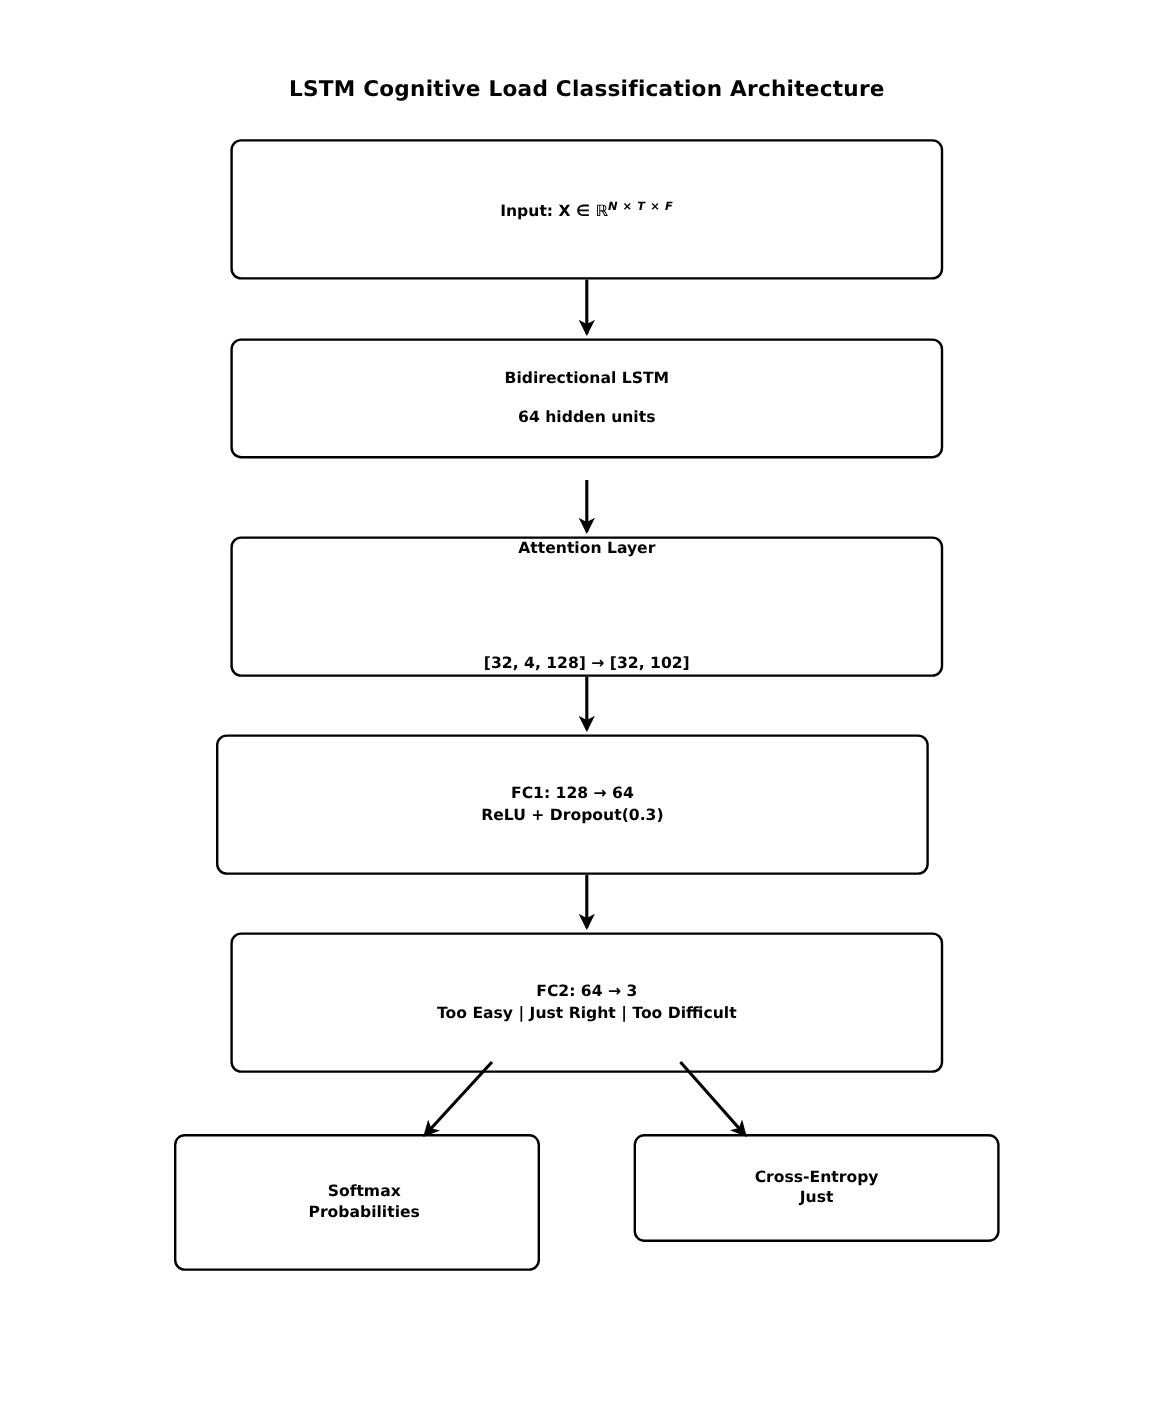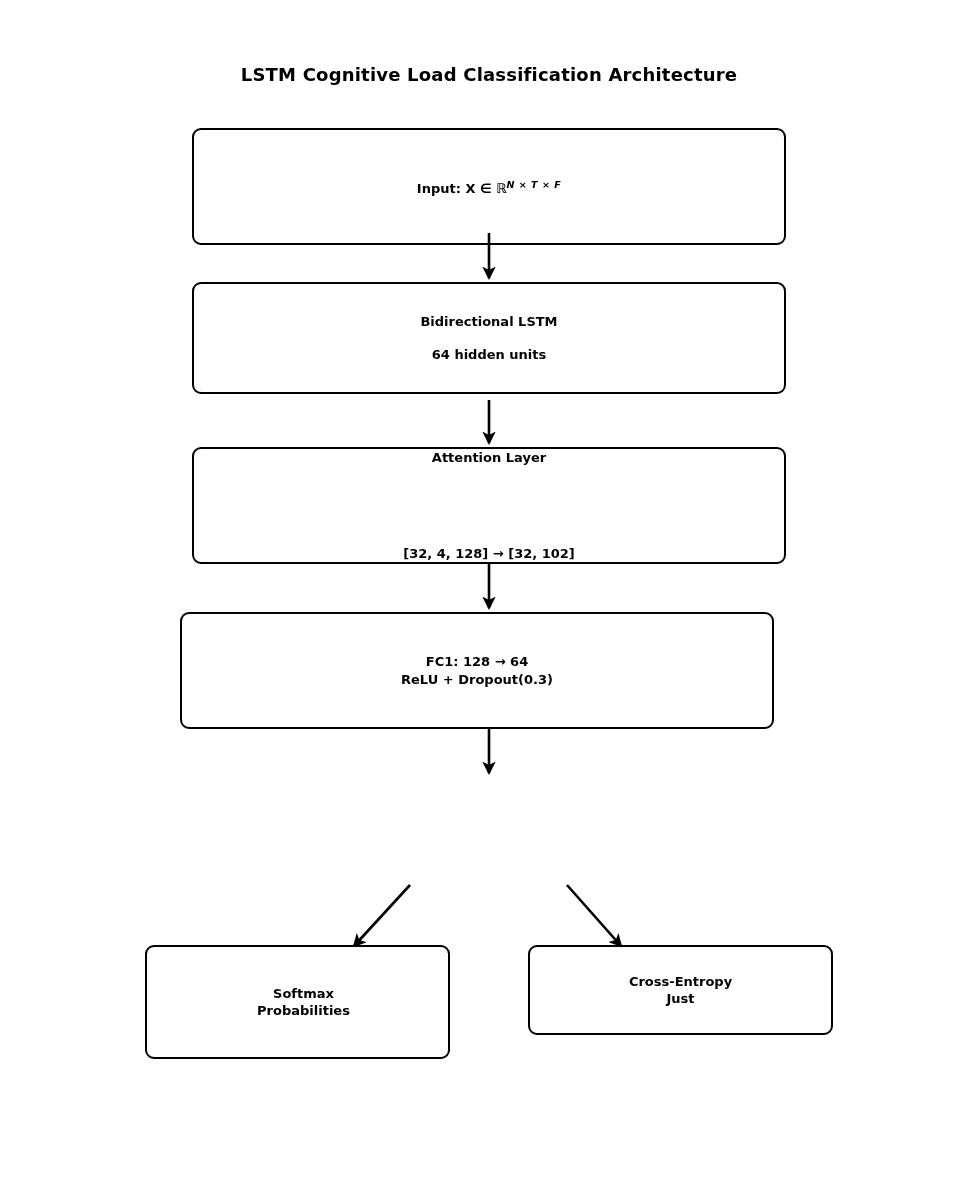--- a/index.html
+++ b/index.html
@@ -34,22 +34,22 @@
     border-radius: 9px;
     display: flex;
     flex-direction: column;
     align-items: center;
     justify-content: center;
     text-align: center;
     font-size: 13px;
     font-weight: bold;
     line-height: 17.5px;
   }
-  .box-input     { left: 192px; top: 116px; width: 594px; height: 117px; margin-top: 12px; }
-  .box-bilstm    { left: 192px; top: 282px; width: 594px; height: 112px; gap: 15px; }
+  .box-input     { left: 192px; top: 116px; width: 594px; height: 117px; }
+  .box-bilstm    { left: 192px; top: 282px; width: 594px; height: 100px; gap: 15px; }
   .box-attention { left: 192px; top: 447px; width: 594px; height: 117px; justify-content: space-between; }
   .box-fc1       { left: 180px; top: 612px; width: 594px; height: 117px; }
   .box-fc2       { left: 192px; top: 777px; width: 594px; height: 117px; }
   .box-softmax   { left: 145px; top: 945px; width: 305px; height: 114px; padding-left: 12px; }
   .box-loss      { left: 528px; top: 945px; width: 305px; height: 90px; }
   .sup {
     font-size: 9.5px;
     font-style: italic;
     font-weight: bold;
     vertical-align: 5px;
@@ -83,20 +83,24 @@
   <div class="box box-attention">
     <div>Attention Layer</div>
     <div>[32, 4, 128] → [32, 102]</div>
   </div>
 
   <div class="box box-fc1">
     <div>FC1: 128 → 64</div>
     <div>ReLU + Dropout(0.3)</div>
   </div>
 
+  <div class="box box-fc2">
+    <div>FC2: 64 → 3</div>
+    <div>Too Easy | Just Right | Too Difficult</div>
+  </div>
 
   <div class="box box-softmax">
     <div>Softmax</div>
     <div>Probabilities</div>
   </div>
 
   <div class="box box-loss">
     <div>Cross-Entropy</div>
     <div>Just</div>
   </div>

